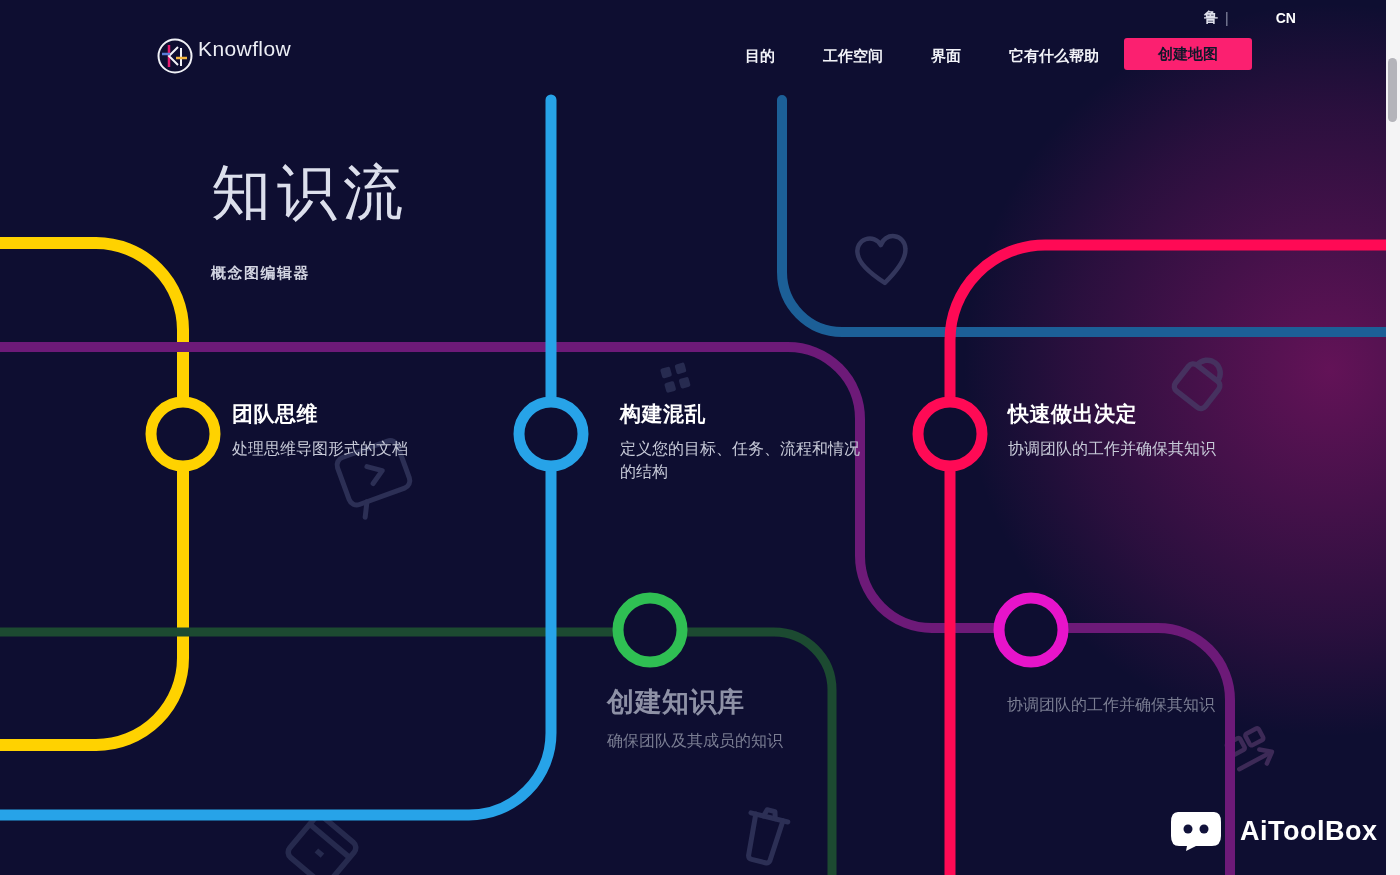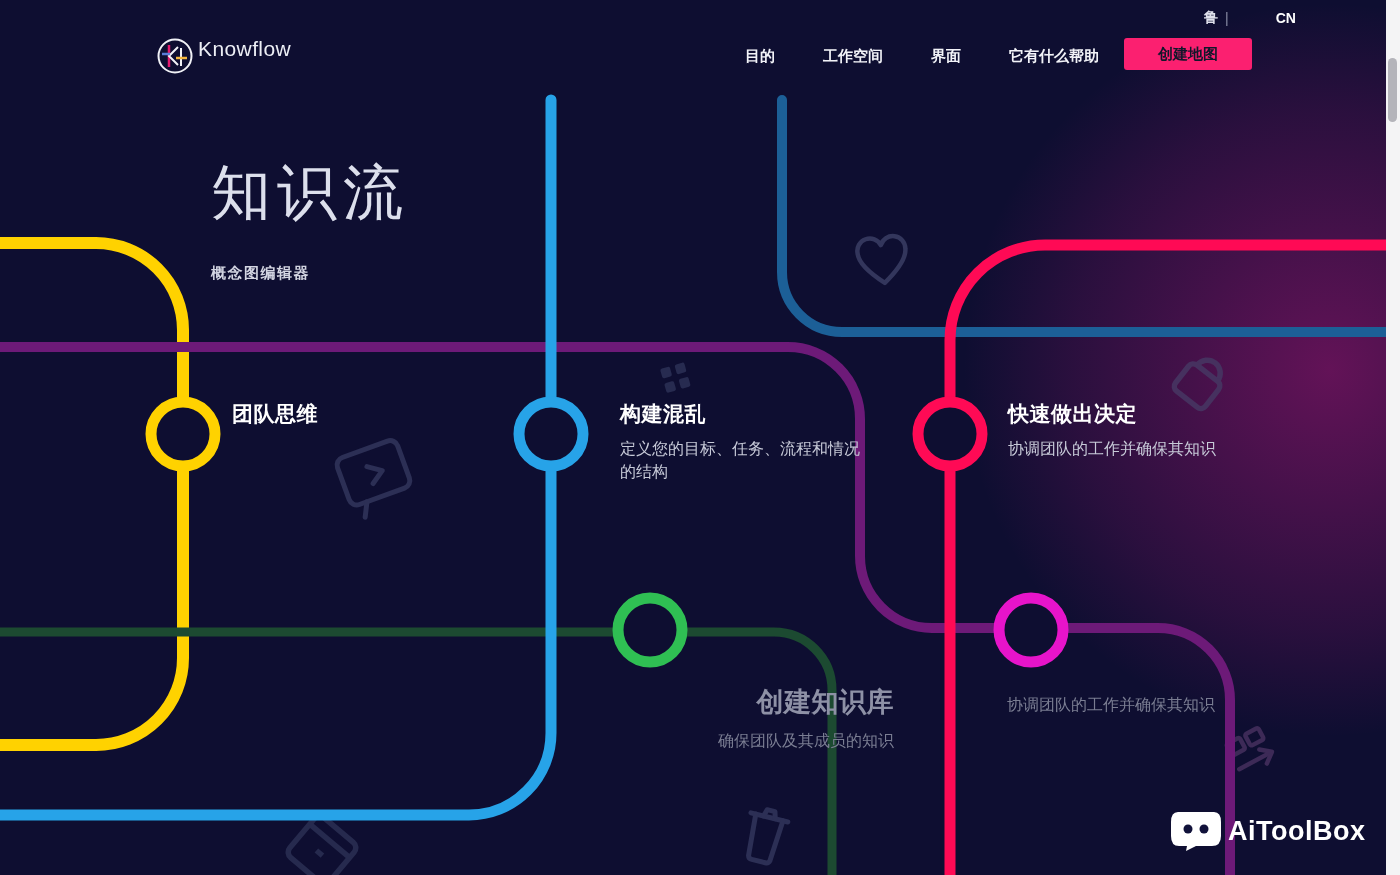--- a/index.html
+++ b/index.html
@@ -37,25 +37,25 @@
 
   
   .feature { position:absolute; }
   .feature .f-title { color:#ffffff; font-size:21px; font-weight:700; letter-spacing:.5px; }
   .feature .f-sub { margin-top:9px; color:#c7cad8; font-size:16px; line-height:1.45; }
   .feature.muted .f-title { color:#8e91a6; font-size:27px; }
   .feature.muted .f-sub { color:#7a7d92; }
   .f-team   { left:232px;  top:400px; width:300px; }
   .f-chaos  { left:610px;  top:400px; width:242px;margin-left:10px; }
   .f-vision { left:1008px; top:400px; width:330px; }
-  .f-kb     { left:594px;  top:684px; width:300px;text-align:right; }
+  .f-kb     { left:607px;  top:684px; width:300px; }
   .f-fast   { left:1007px; top:684px; width:330px; }
 
   
-  .watermark { position:absolute; left:1170px; top:810px; display:flex; align-items:center; gap:6px; }
+  .watermark { position:absolute; left:1170px; top:810px; display:flex; align-items:center; gap:18px; }
   .watermark-label { color:#ffffff; font-size:27px; font-weight:700; letter-spacing:.5px; }
 
   
   .scrollbar { position:absolute; right:0; top:0; width:14px; height:875px; background:#f4f4f5; }
   .scroll-thumb { position:absolute; left:2px; top:58px; width:9px; height:64px; border-radius:5px; background:#b4b4ba; }
 </style>
 </head>
 <body>
 
 <div class="stage">
@@ -141,20 +141,21 @@
     <button class="cta" style="background: rgb(251, 32, 112);">创建地图</button>
   </div>
 
   <div class="hero">
     <div class="hero-title">知识流</div>
     <div class="hero-sub">概念图编辑器</div>
   </div>
 
   <div class="feature f-team">
     <div class="f-title">团队思维</div>
+    <div class="f-sub">处理思维导图形式的文档</div>
   </div>
   <div class="feature f-chaos">
     <div class="f-title">构建混乱</div>
     <div class="f-sub">定义您的目标、任务、流程和情况的结构</div>
   </div>
   <div class="feature f-vision">
     <div class="f-title">快速做出决定</div>
     <div class="f-sub">协调团队的工作并确保其知识</div>
   </div>
   <div class="feature f-kb muted">

